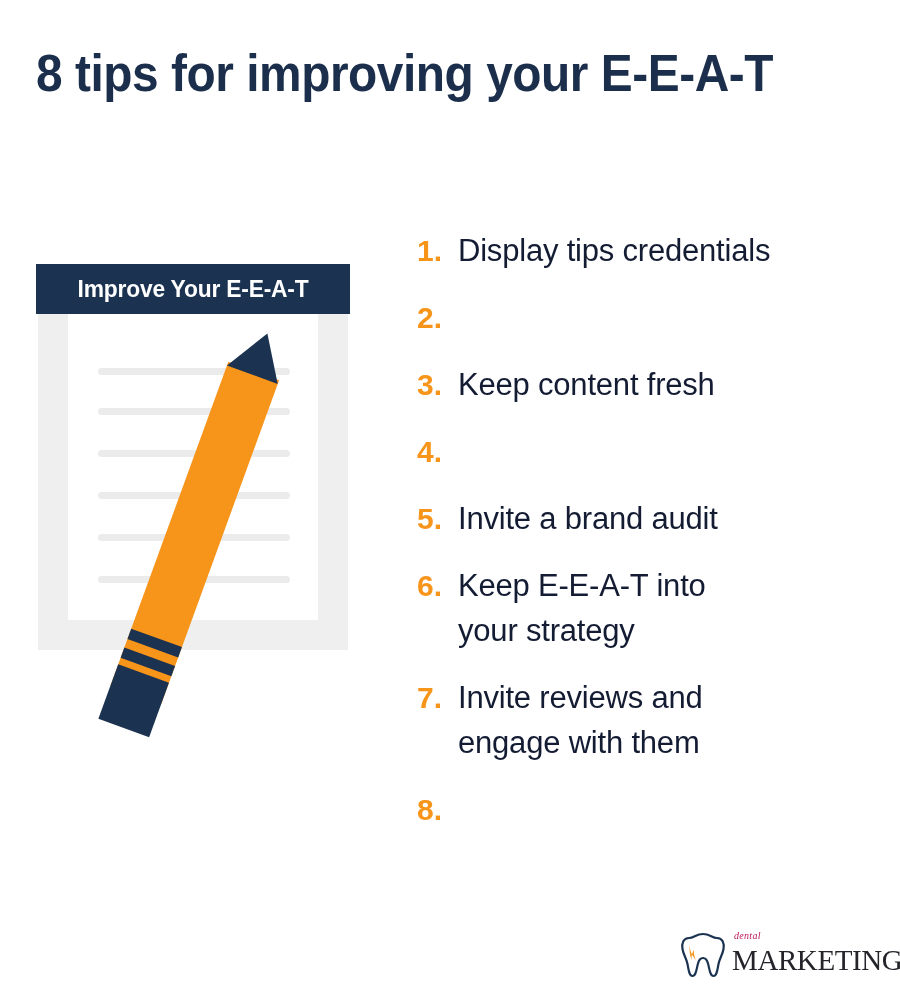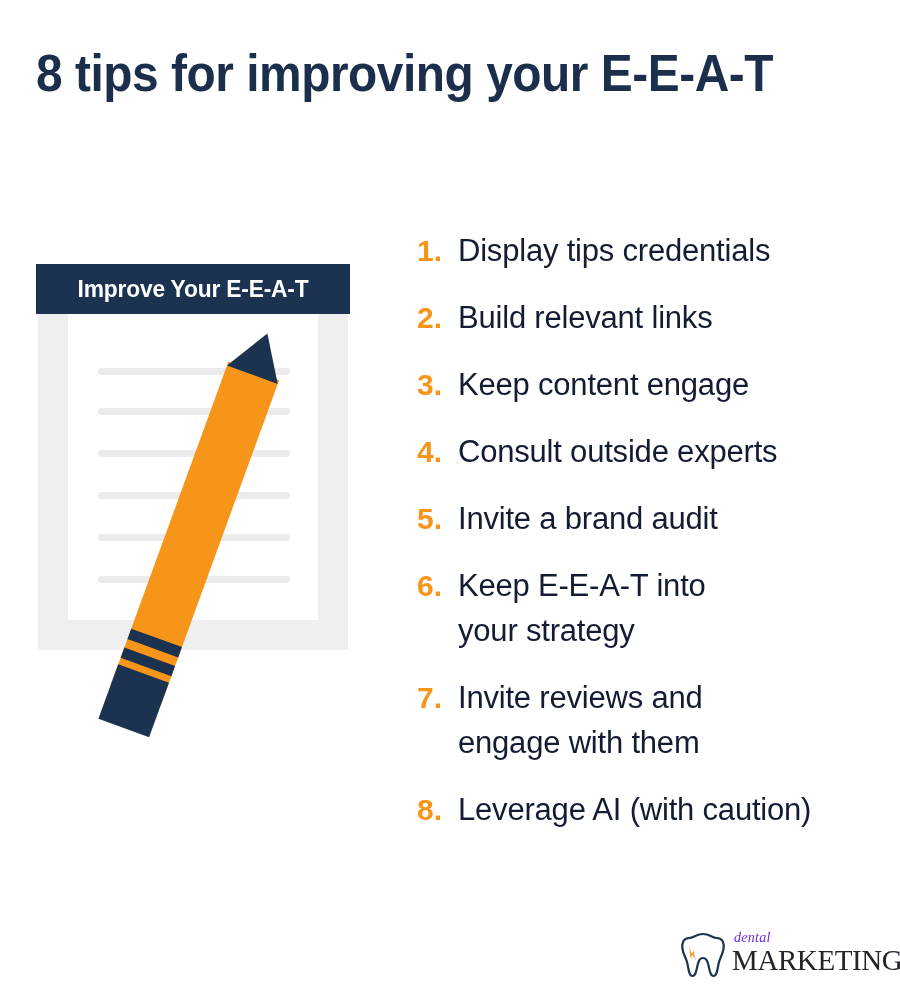--- a/index.html
+++ b/index.html
@@ -129,22 +129,22 @@
     top: 0px;
     width: 150px;
     height: 54px;
   }
   .logo-dental {
     position: absolute;
     left: 2px;
     top: 2px;
     font-family: "Liberation Serif", serif;
     font-style: italic;
-    font-size: 14px;
-    color: #6d28d9;
+    font-size: 10px;
+    color: #be185d;
     letter-spacing: 0.3px;
   }
   .logo-main {
     position: absolute;
     left: 0px;
     top: 16px;
     font-family: "Liberation Serif", serif;
     font-size: 29px;
     letter-spacing: -0.4px;
     white-space: nowrap;
@@ -199,47 +199,44 @@
 
   <div class="banner-text">Improve Your E-E-A-T</div>
 
   <div class="tips">
     <div class="tip-row">
       <div class="tip-num">1.</div>
       <div class="tip-text">Display tips credentials</div>
     </div>
     <div class="tip-row">
       <div class="tip-num">2.</div>
-      <div class="tip-text">Build relevant links</div>
     </div>
     <div class="tip-row">
       <div class="tip-num">3.</div>
-      <div class="tip-text">Keep content engage</div>
+      <div class="tip-text">Keep content fresh</div>
     </div>
     <div class="tip-row">
       <div class="tip-num">4.</div>
-      <div class="tip-text">Consult outside experts</div>
     </div>
     <div class="tip-row">
       <div class="tip-num">5.</div>
       <div class="tip-text">Invite a brand audit</div>
     </div>
     <div class="tip-row">
       <div class="tip-num">6.</div>
       <div class="tip-text">Keep E-E-A-T into
 your strategy</div>
     </div>
     <div class="tip-row">
       <div class="tip-num">7.</div>
       <div class="tip-text">Invite reviews and
 engage with them</div>
     </div>
     <div class="tip-row">
       <div class="tip-num">8.</div>
-      <div class="tip-text">Leverage AI (with caution)</div>
     </div>
   </div>
 
   <div class="logo">
     <div class="logo-mark">
       <svg viewBox="0 0 46 50" xmlns="http://www.w3.org/2000/svg">
         <path d="M23 4 C16 4 14 8 9 8 C3.5 8 1.5 13 2.5 19 C3.5 25 6 27 7.5 34 C8.6 39.5 9 46 12.5 46 C16 46 16.5 39 18 33.5 C19 29.5 21 28 23 28 C25 28 27 29.5 28 33.5 C29.5 39 30 46 33.5 46 C37 46 37.4 39.5 38.5 34 C40 27 42.5 25 43.5 19 C44.5 13 42.5 8 37 8 C32 8 30 4 23 4 Z" fill="none" stroke="#1b3350" stroke-width="2.2" stroke-linejoin="round"></path>
         <path d="M10 13 C9 20 12 26 17 31 C15 29 13.5 24 14 20 C12.5 22 11 26 11.5 30 C9.5 25 9 18 10 13 Z" fill="#f7941a"></path>
       </svg>
     </div>

